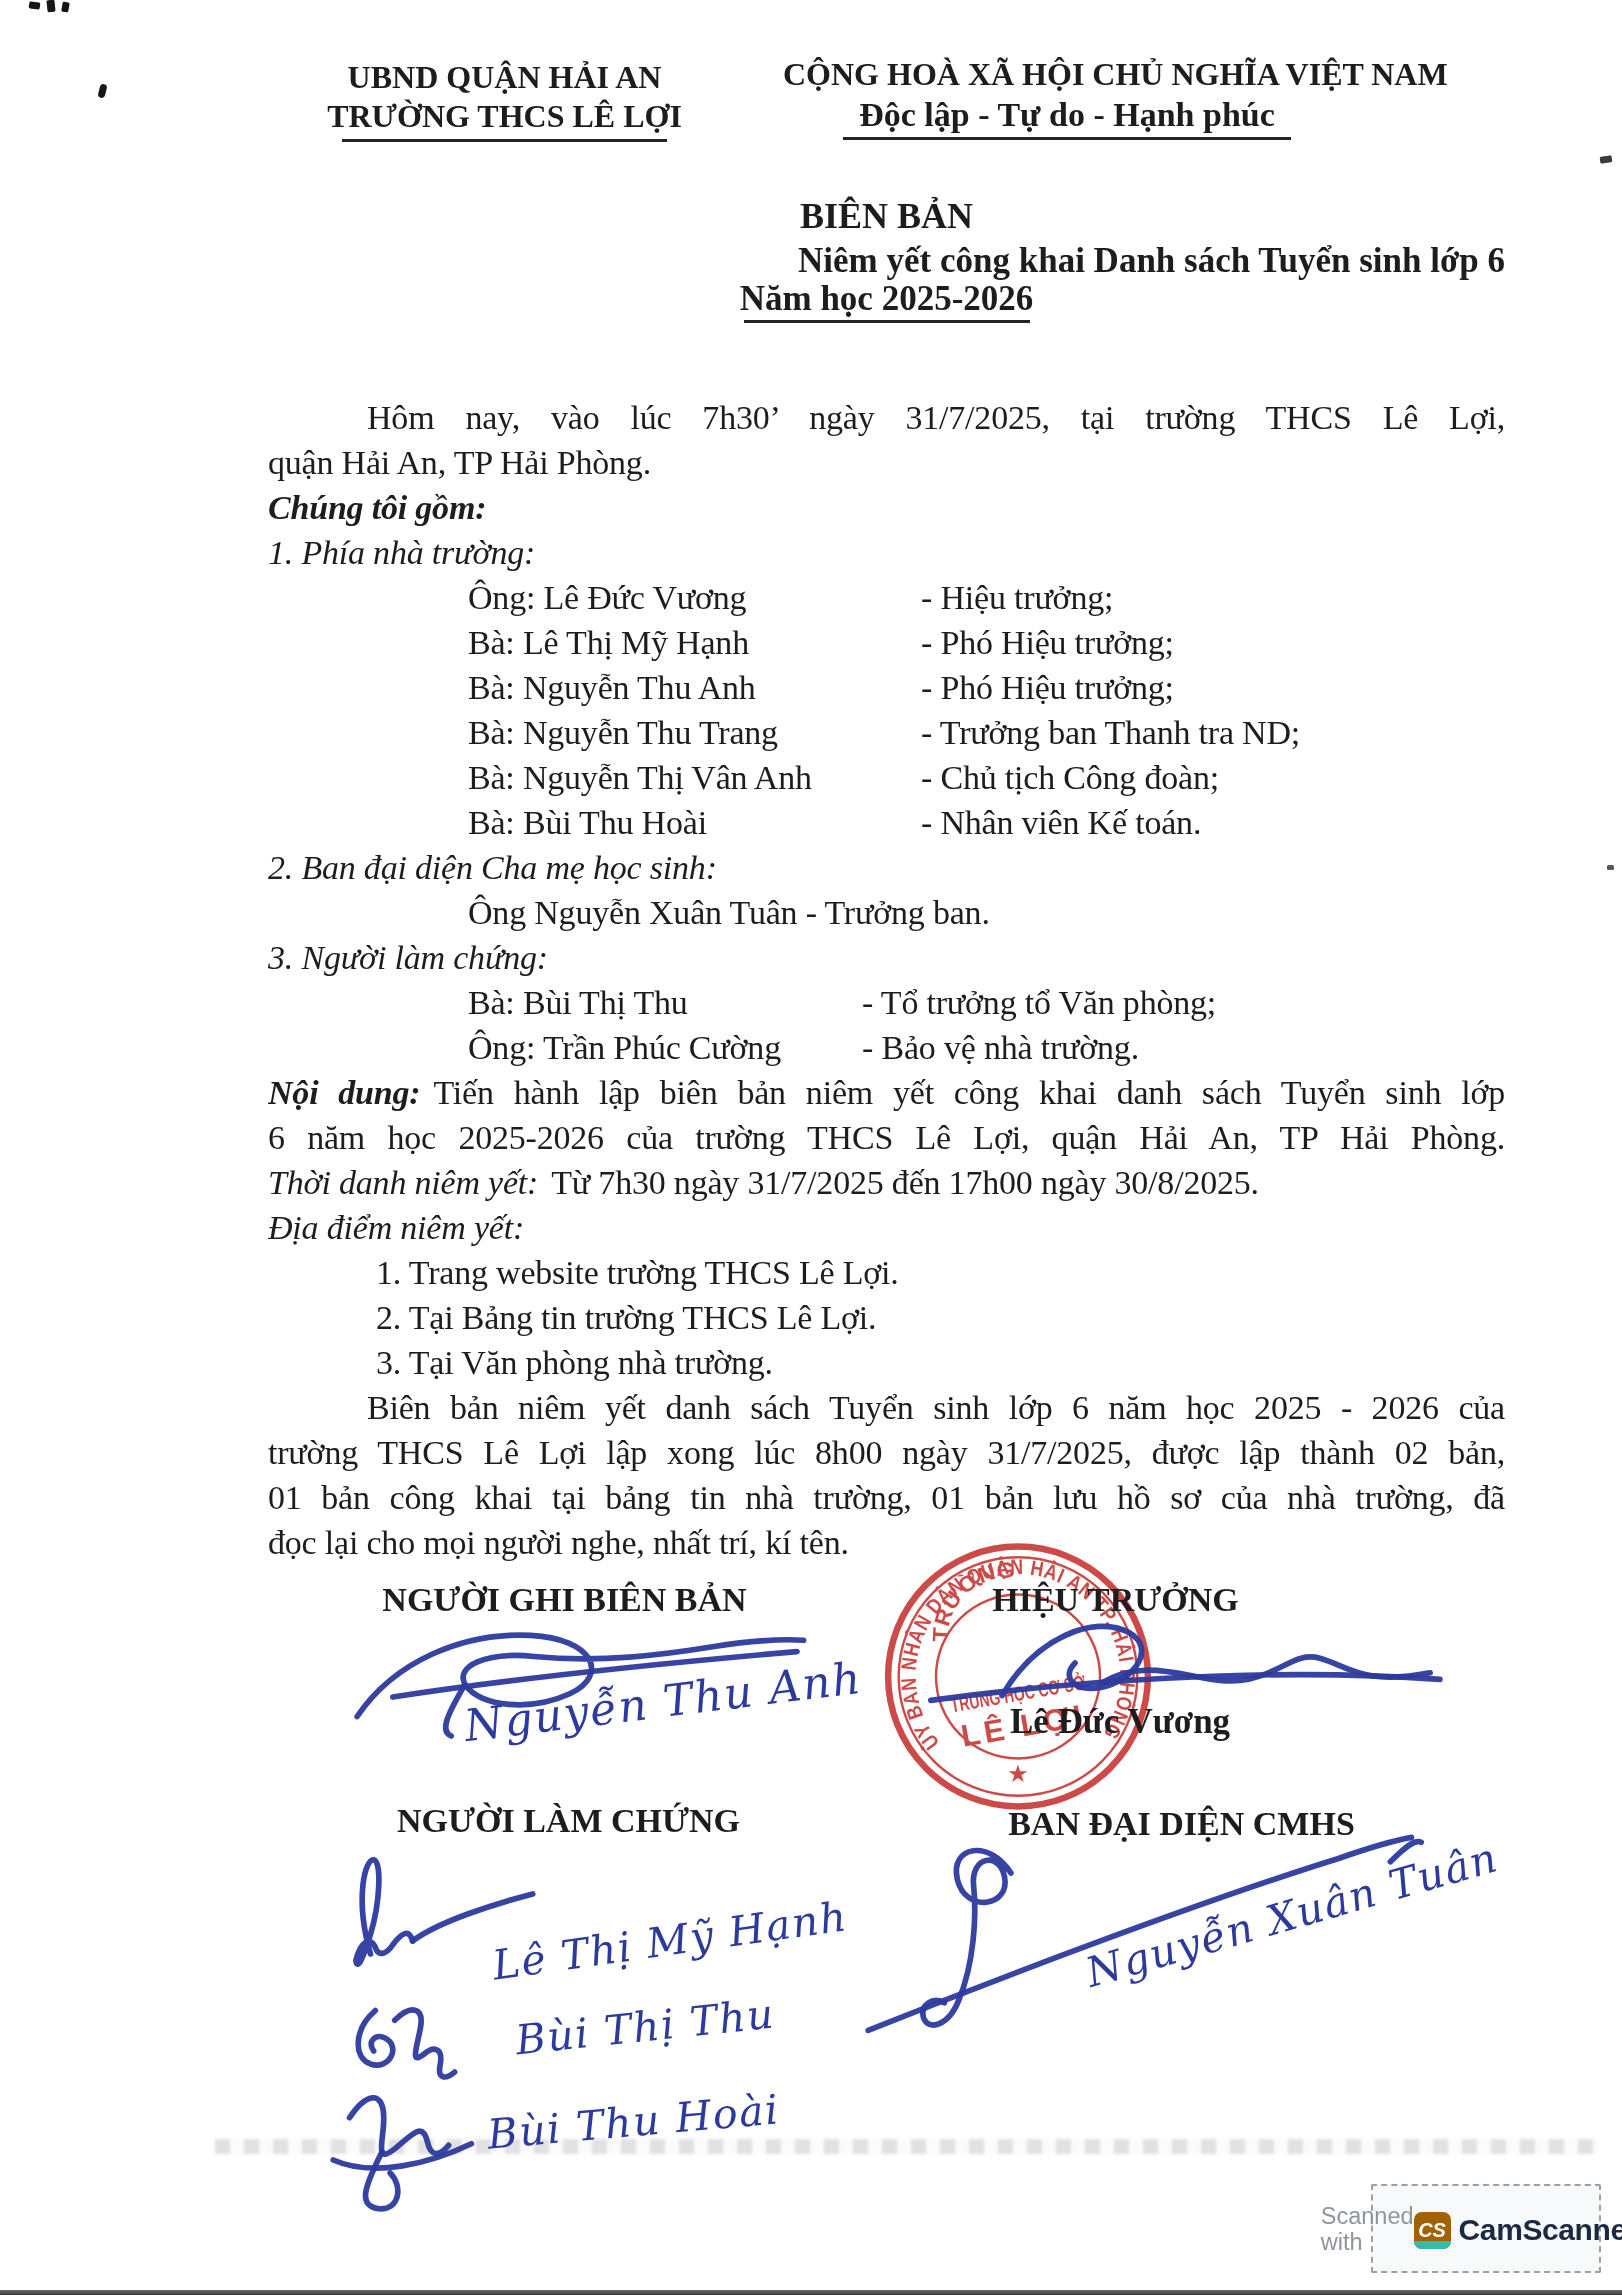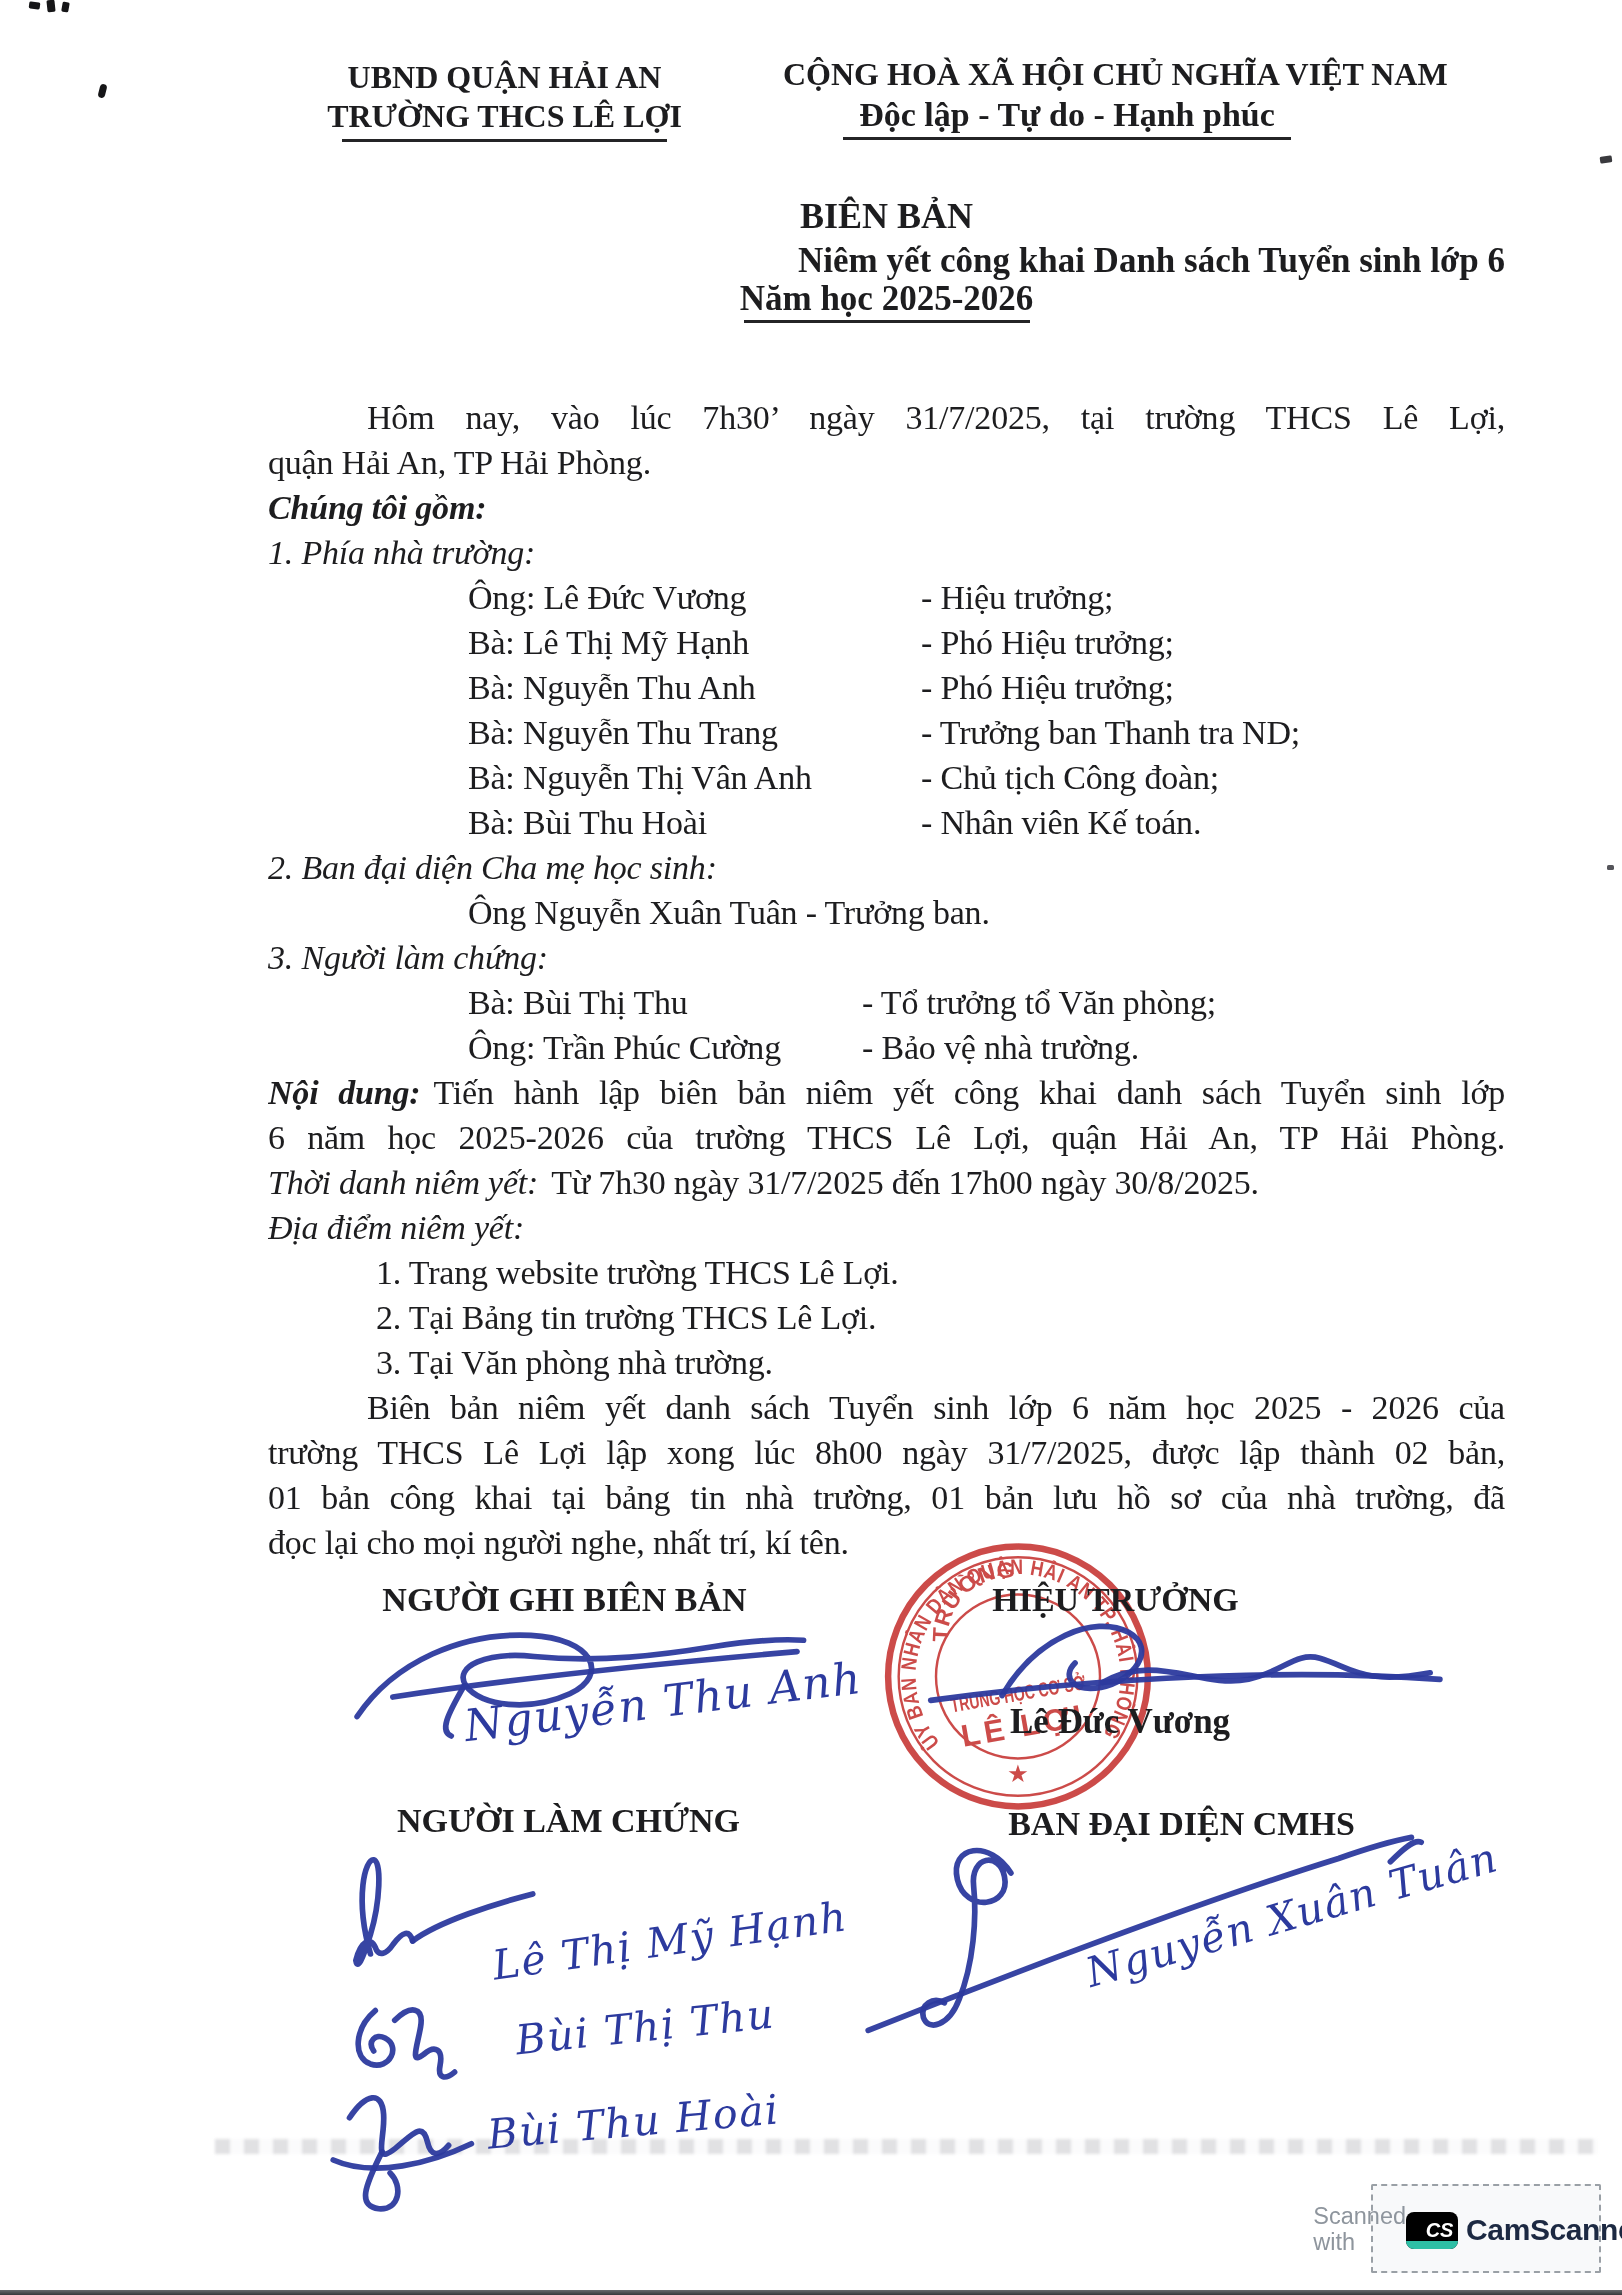--- a/index.html
+++ b/index.html
@@ -62,22 +62,22 @@
   
   .cam-badge{
     position:absolute;left:1371px;top:2184px;width:226px;height:85px;
     border:2.4px dashed #9aa0a6;background:#f8f9fa;border-radius:1.6px;
     display:flex;flex-direction:row;align-items:center;justify-content:center;
     font-family:"Liberation Sans", sans-serif;z-index:5;
   }
   .cam-top{font-size:23.5px;color:#8e959d;line-height:26px;}
   .cam-row{display:flex;align-items:center;margin-top:3.2px;}
   .cs-logo{
-    position:relative;width:37px;height:37px;border-radius:8px;background:#000000;
-    display:flex;align-items:center;justify-content:center;overflow:hidden;flex:none;padding-left:15px;
+    position:relative;width:37px;height:37px;border-radius:8px;background:#a16207;
+    display:flex;align-items:center;justify-content:center;overflow:hidden;flex:none;
   }
   .cs-logo span{color:#ffffff;font-weight:bold;font-size:20px;font-style:italic;line-height:31px;z-index:1;}
   .cs-teal{position:absolute;left:0;bottom:0;width:100%;height:7.3px;background:#2ebfa5;}
   .cam-brand{font-size:30px;font-weight:bold;color:#1c2942;margin-left:8px;letter-spacing:-0.4px;}
   .cam-tm{font-size:12px;color:#1c2942;vertical-align:super;margin-left:1.6px;}
 </style>
 </head>
 <body>
 
 <div class="page">

